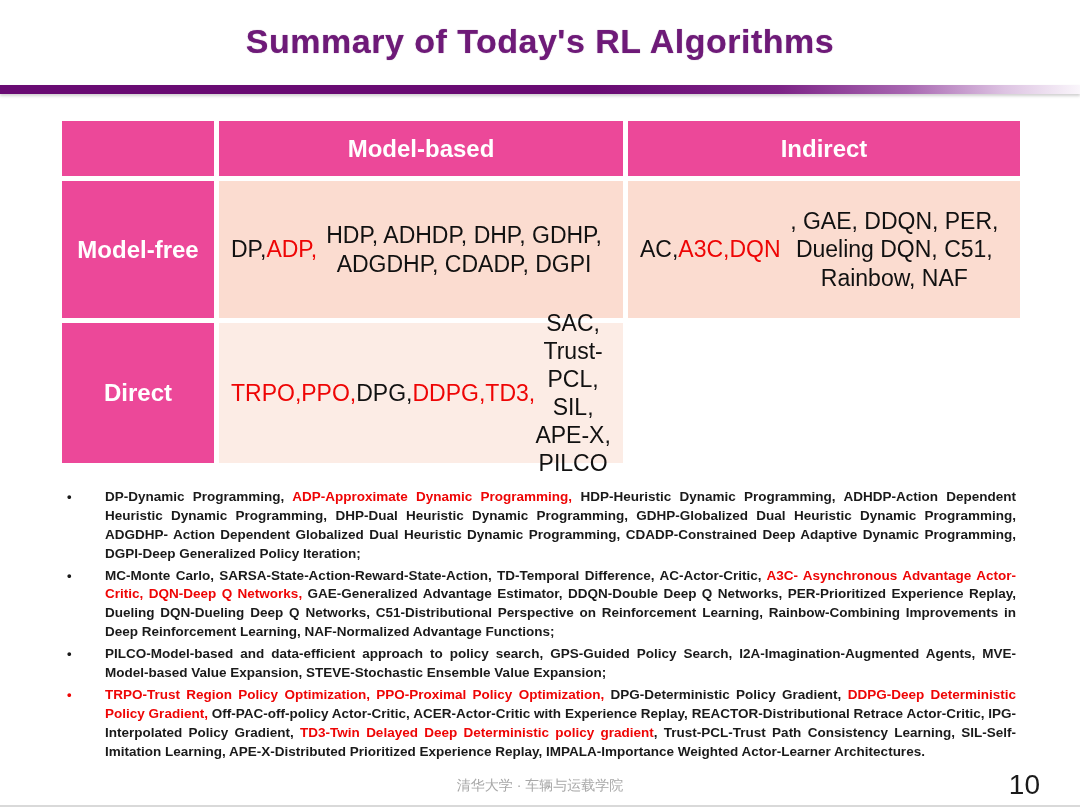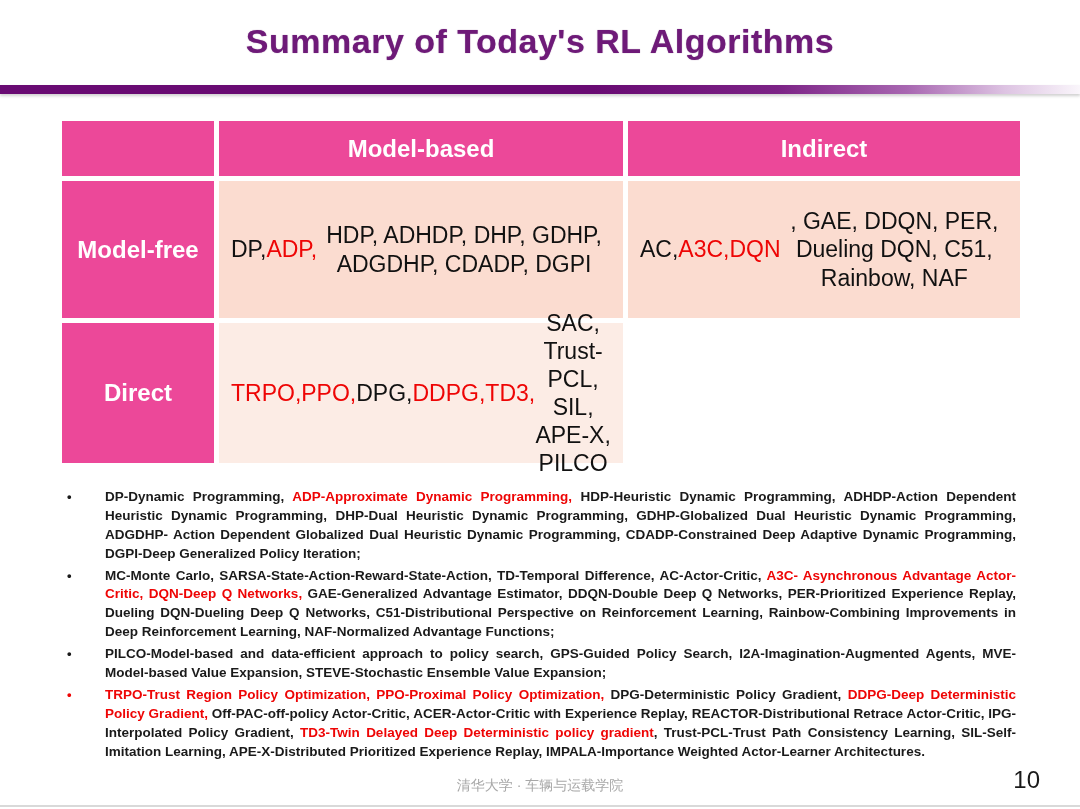--- a/index.html
+++ b/index.html
@@ -66,22 +66,22 @@
     position: absolute;
     left: 0; right: 0;
     bottom: 14px;
     text-align: center;
     font-size: 14px;
     color: #A8A8A8;
   }
   .page-number {
     position: absolute;
     right: 40px;
-    bottom: 15px;
-    font-size: 24px;
+    bottom: 8px;
+    font-size: 28px;
     color: #1a1a1a;
   }
   .bottom-divider {
     position: absolute;
     left: 0; right: 0;
     bottom: 2px;
     height: 2px;
     background: #d9d9d9;
   }
 </style>

